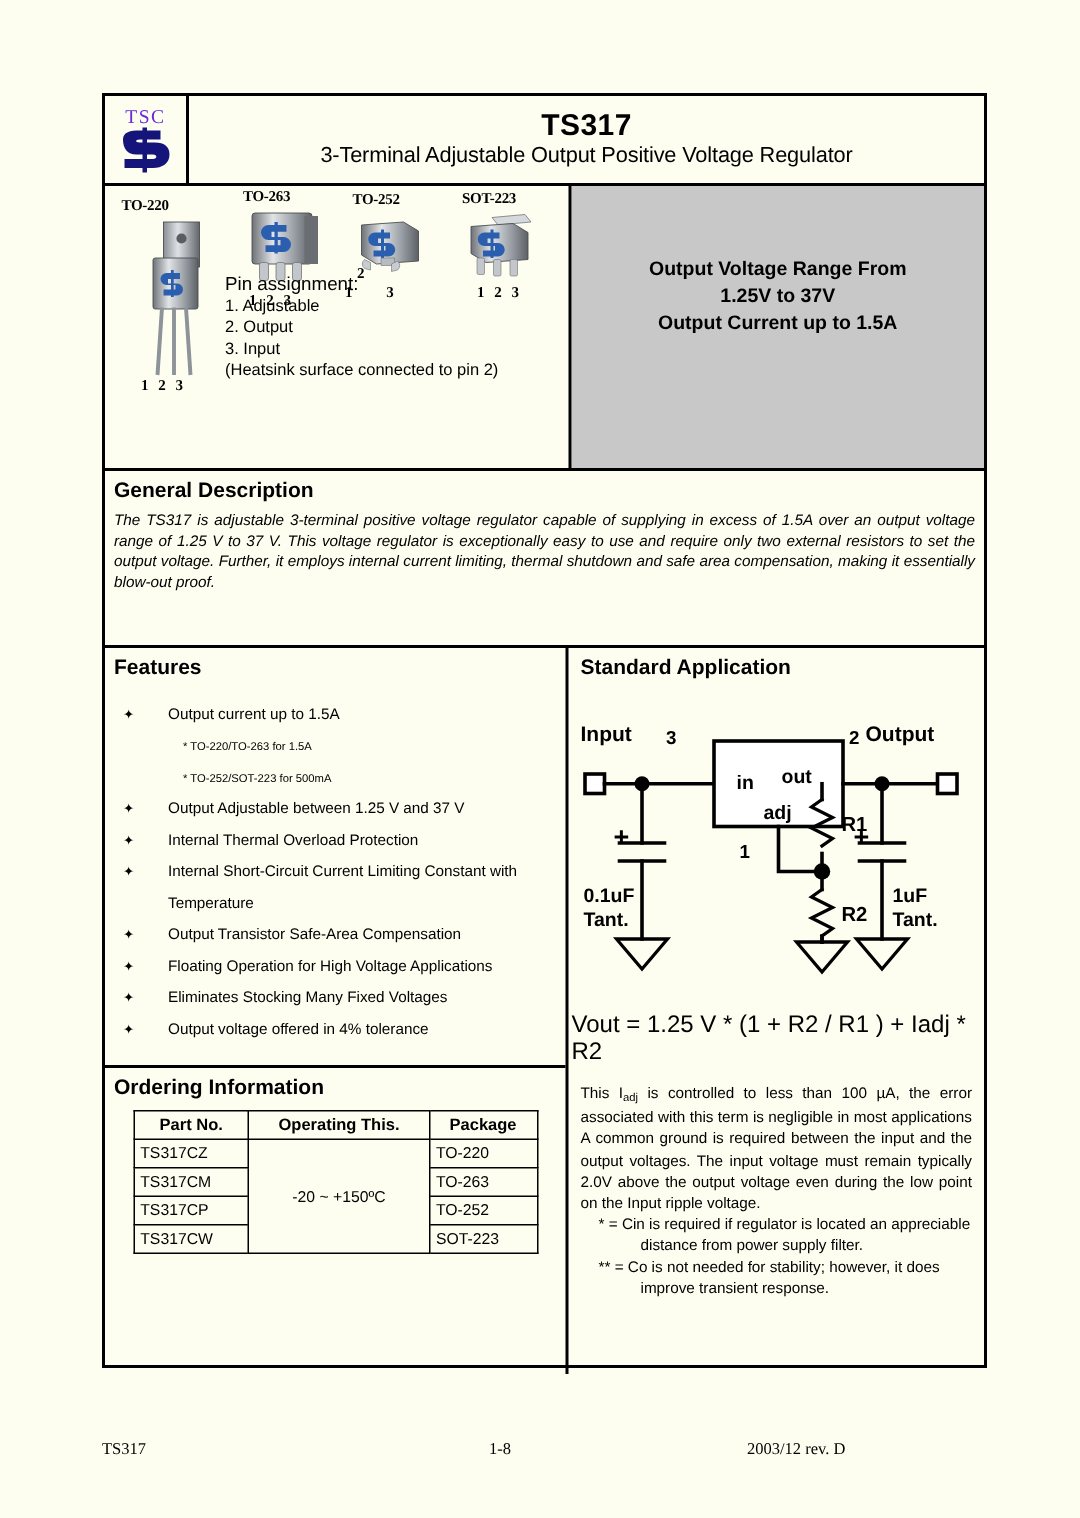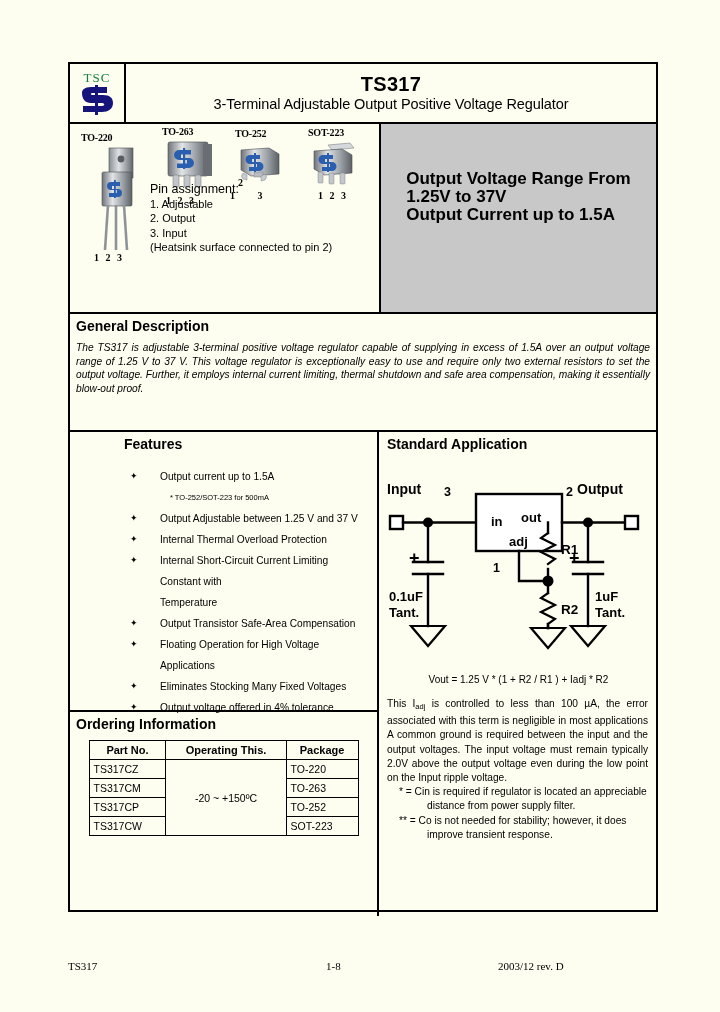--- a/index.html
+++ b/index.html
@@ -41,21 +41,21 @@
     display: flex;
     flex-direction: column;
     align-items: center;
     justify-content: center;
     padding-top: 2px;
   }
   .logo-tsc {
     font-family: "Liberation Serif", serif;
     font-size: 13px;
     letter-spacing: 1px;
-    color: #15803d;
+    color: #6d28d9;
     line-height: 12px;
     font-weight: 400;
   }
   .logo-mark {
     width: 40px;
     height: 32px;
     display: block;
   }
   .title-cell {
     flex: 1;
@@ -91,22 +91,22 @@
   .pkg-right {
     flex: 1;
     background: #c8c8c8;
     display: flex;
     align-items: flex-start;
     justify-content: center;
     padding-top: 46px;
     box-sizing: border-box;
   }
   .highlight-text {
-    text-align: left;
-    font-size: 17px;
+    text-align: center;
+    font-size: 13px;
     font-weight: bold;
     line-height: 18px;
   }
 
   .pkg-label {
     position: absolute;
     font-family: "Liberation Serif", serif;
     font-weight: bold;
     font-size: 10px;
     letter-spacing: -0.2px;
@@ -161,21 +161,21 @@
     width: 311px;
     border-right: 2px solid #000;
     box-sizing: border-box;
     position: relative;
   }
   .col-right {
     flex: 1;
     position: relative;
     box-sizing: border-box;
   }
-  .col-pad { padding: 4px 6px; margin-left: 48px; }
+  .col-pad { padding: 4px 6px; }
 
   .feat-list {
     list-style: none;
     margin: 14px 0 0 0;
     padding: 0;
     font-size: 10.2px;
   }
   .feat-list li {
     position: relative;
     padding-left: 36px;
@@ -228,22 +228,21 @@
   table.order td.temp { text-align: center; vertical-align: middle; }
 
   
   .app-head { margin: 4px 0 0 8px; }
   .circuit-wrap {
     position: relative;
     margin-top: 24px;
     margin-left: 2px;
   }
   .formula {
-    text-align: center;
-    font-size: 10px;
+    font-size: 16px;
     margin-top: 4px;
   }
   .app-note {
     margin: 12px 8px 0 8px;
     font-size: 10.2px;
     line-height: 14.2px;
     text-align: justify;
   }
   .app-note p { margin: 0; }
   .app-note .ind {
@@ -384,20 +383,21 @@
     </div>
   </div>
 
   <div class="cols-band">
 
     <div class="col-left">
       <div class="col-pad">
         <div class="sec-head">Features</div>
         <ul class="feat-list">
           <li><span class="bullet">✦</span><span>Output current up to 1.5A</span></li>
+          <li class="sub"><span>* TO-220/TO-263 for 1.5A</span></li>
           <li class="sub"><span>* TO-252/SOT-223 for 500mA</span></li>
           <li><span class="bullet">✦</span><span>Output Adjustable between 1.25 V and 37 V</span></li>
           <li><span class="bullet">✦</span><span>Internal Thermal Overload Protection</span></li>
           <li><span class="bullet">✦</span><span>Internal Short-Circuit Current Limiting Constant with</span></li>
           <li><span>Temperature</span></li>
           <li><span class="bullet">✦</span><span>Output Transistor Safe-Area Compensation</span></li>
           <li><span class="bullet">✦</span><span>Floating Operation for High Voltage Applications</span></li>
           <li><span class="bullet">✦</span><span>Eliminates Stocking Many Fixed Voltages</span></li>
           <li><span class="bullet">✦</span><span>Output voltage offered in 4% tolerance</span></li>
         </ul>

